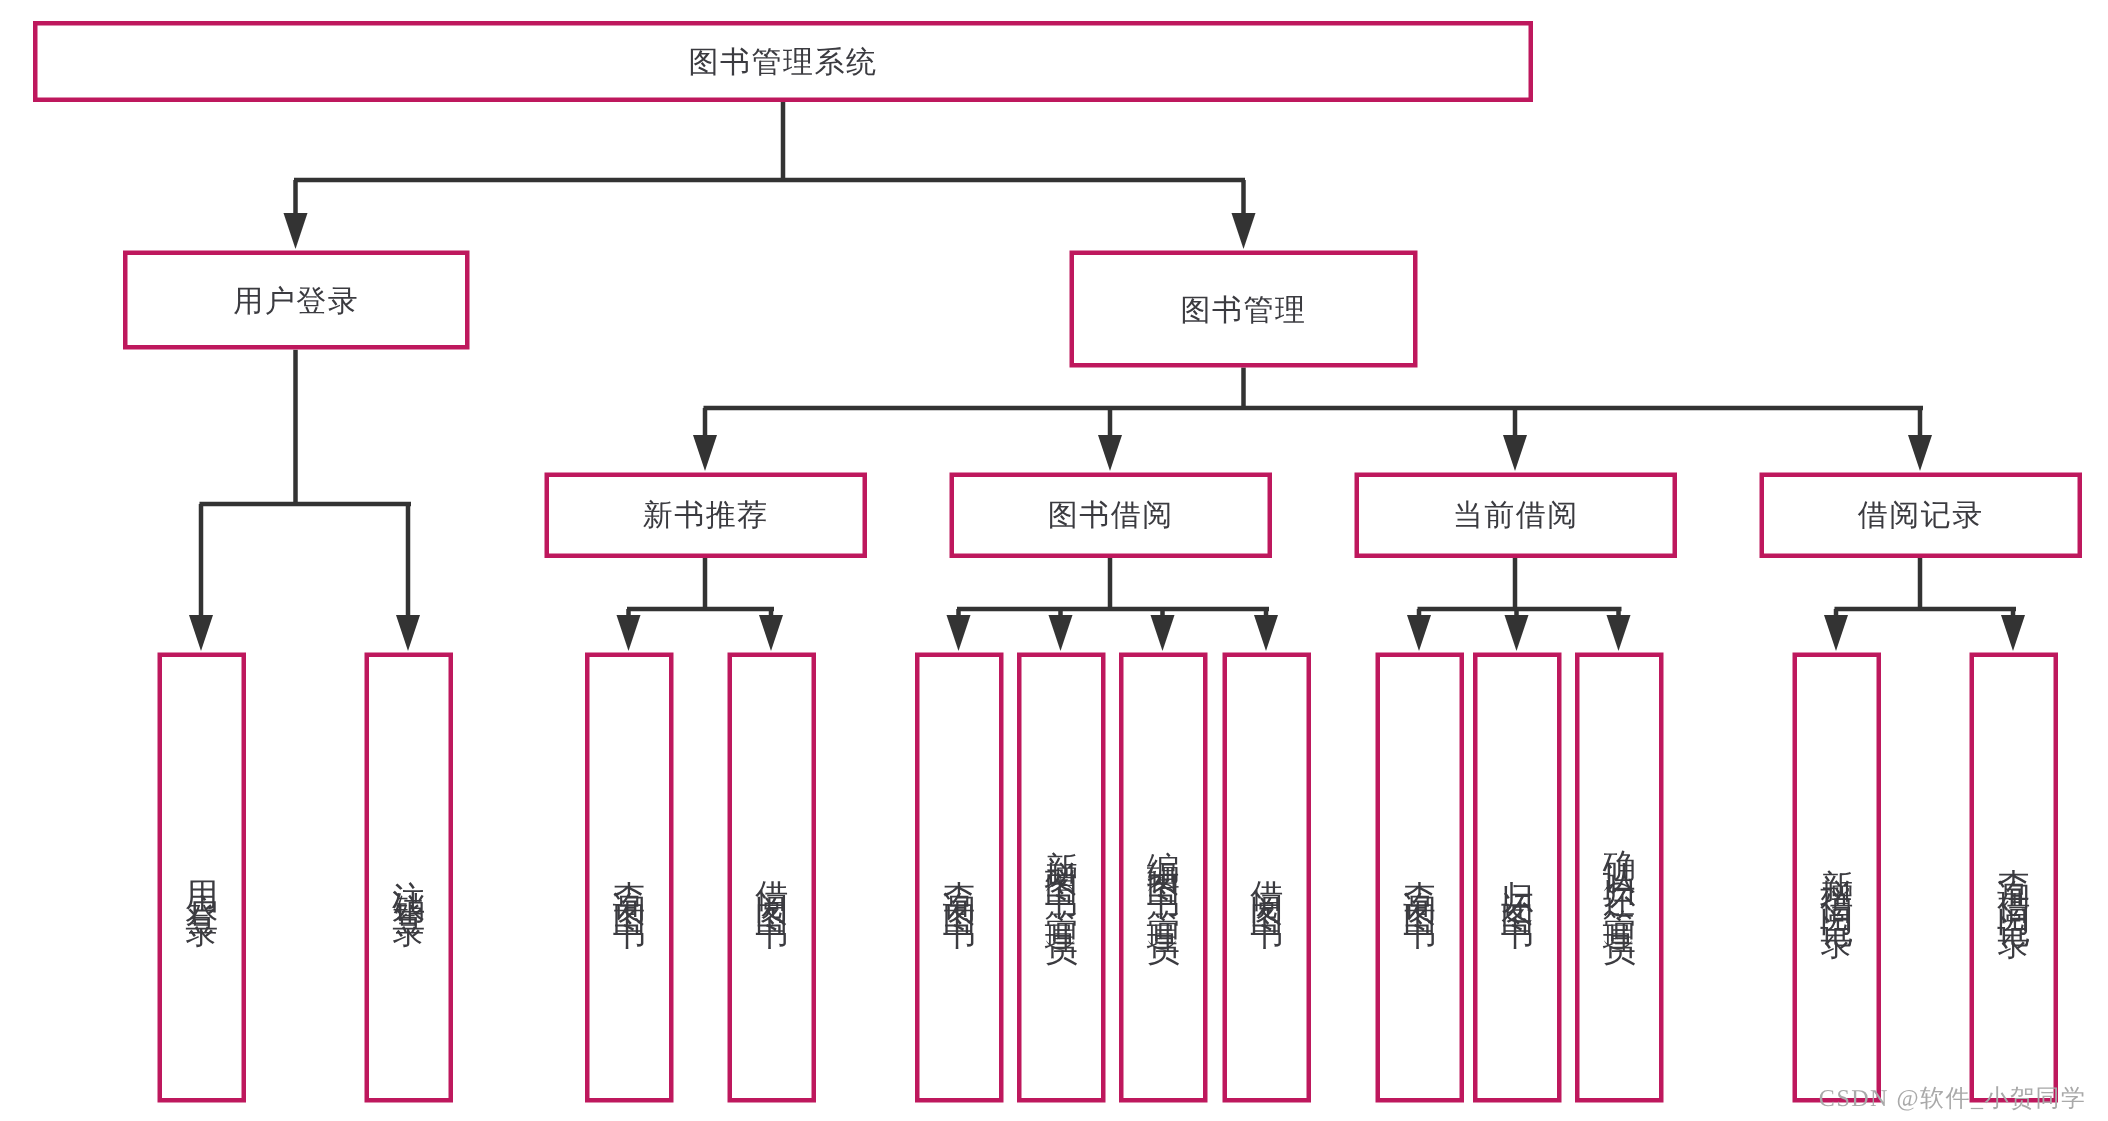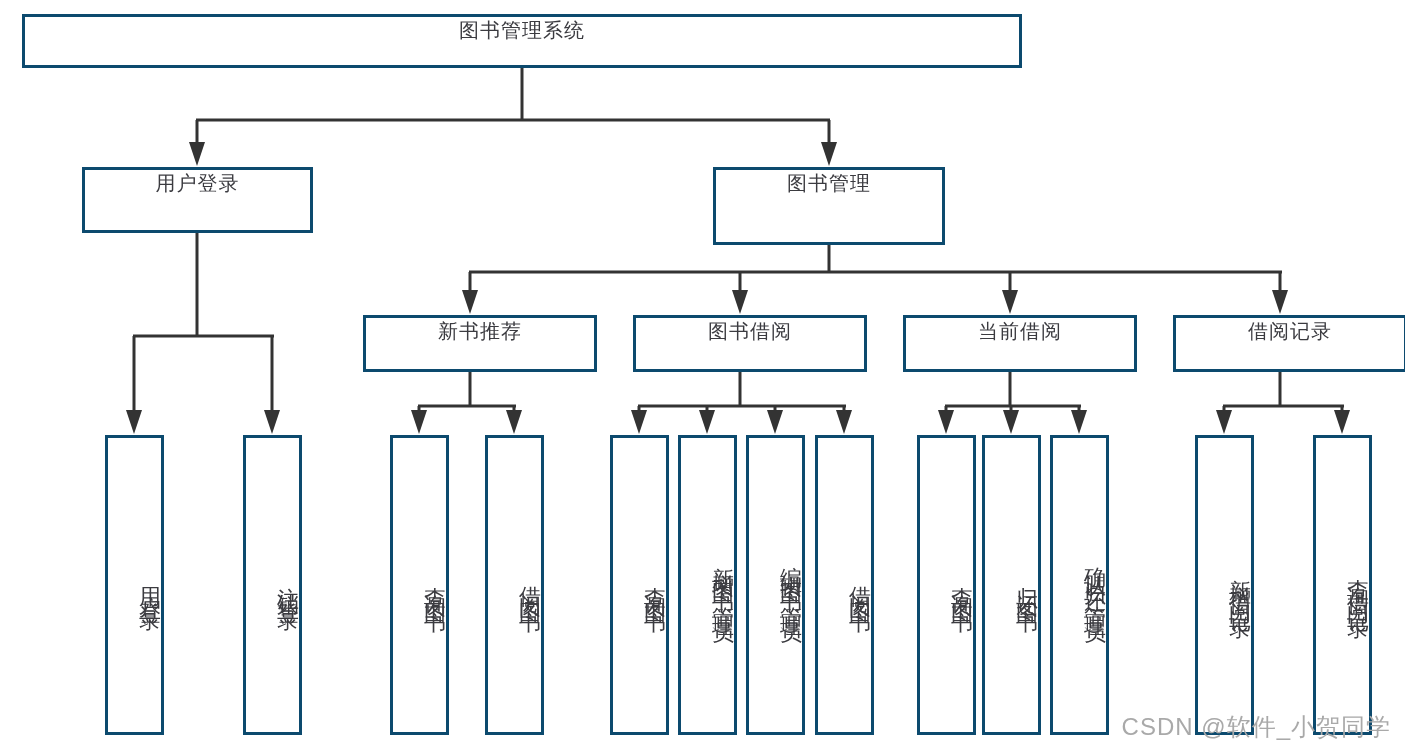--- a/index.html
+++ b/index.html
@@ -14,63 +14,64 @@
   }
   .connectors {
     position: absolute;
     left: 0; top: 0;
     width: 1405px; height: 747px;
     z-index: 1;
   }
   .node {
     position: absolute;
     background: #ffffff;
-    border: 3px solid #0c4a6e;
+    border: 3px solid #be185d;
     color: #3b3b40;
     display: flex;
-    align-items: flex-start;
+    align-items: center;
     justify-content: center;
     z-index: 2;
     text-align: center;
   }
   .h-node { font-size: 20px; letter-spacing: 1px; }
   .v-node {
     writing-mode: vertical-rl;
     text-orientation: mixed;
     font-size: 22px;
     letter-spacing: 8px;
     line-height: 1;
   }
   
   .n-root        { left: 22px;   top: 14px;  width: 1000px; height: 54px; }
   
   .n-userlogin   { left: 82px;   top: 167px; width: 231px;  height: 66px; }
   .n-bookmgmt    { left: 713px;  top: 167px; width: 232px;  height: 78px; }
   
-  .l3            { top: 315px; width: 234px; height: 57px; }
+  .l3            { top: 315px; width: 215px; height: 57px; }
   .n-newbook     { left: 363px; }
   .n-bookborrow  { left: 633px; }
   .n-currborrow  { left: 903px; }
   .n-borrowrec   { left: 1173px; }
   
   .leaf          { top: 435px; width: 59px; height: 300px; }
   .n-g1a { left: 105px; }  .n-g1b { left: 243px; }
   .n-g2a { left: 390px; }  .n-g2b { left: 485px; }
   .n-g3a { left: 610px; }  .n-g3b { left: 678px; }
   .n-g3c { left: 746px; }  .n-g3d { left: 815px; }
   .n-g4a { left: 917px; }  .n-g4b { left: 982px; }  .n-g4c { left: 1050px; }
   .n-g5a { left: 1195px; } .n-g5b { left: 1313px; }
   .watermark {
     position: absolute;
     right: 14px;
     bottom: 4px;
-    font-size: 24px;
+    font-size: 16px;
     color: #a9a9a9;
     z-index: 3;
     letter-spacing: 1px;
+    font-family: Liberation Serif, serif;
   }
 </style>
 </head>
 <body>
 
 <div class="canvas">
 
   <svg class="connectors" viewBox="0 0 1405 747" xmlns="http://www.w3.org/2000/svg">
     <g stroke="#333333" stroke-width="3" fill="#333333">
 

